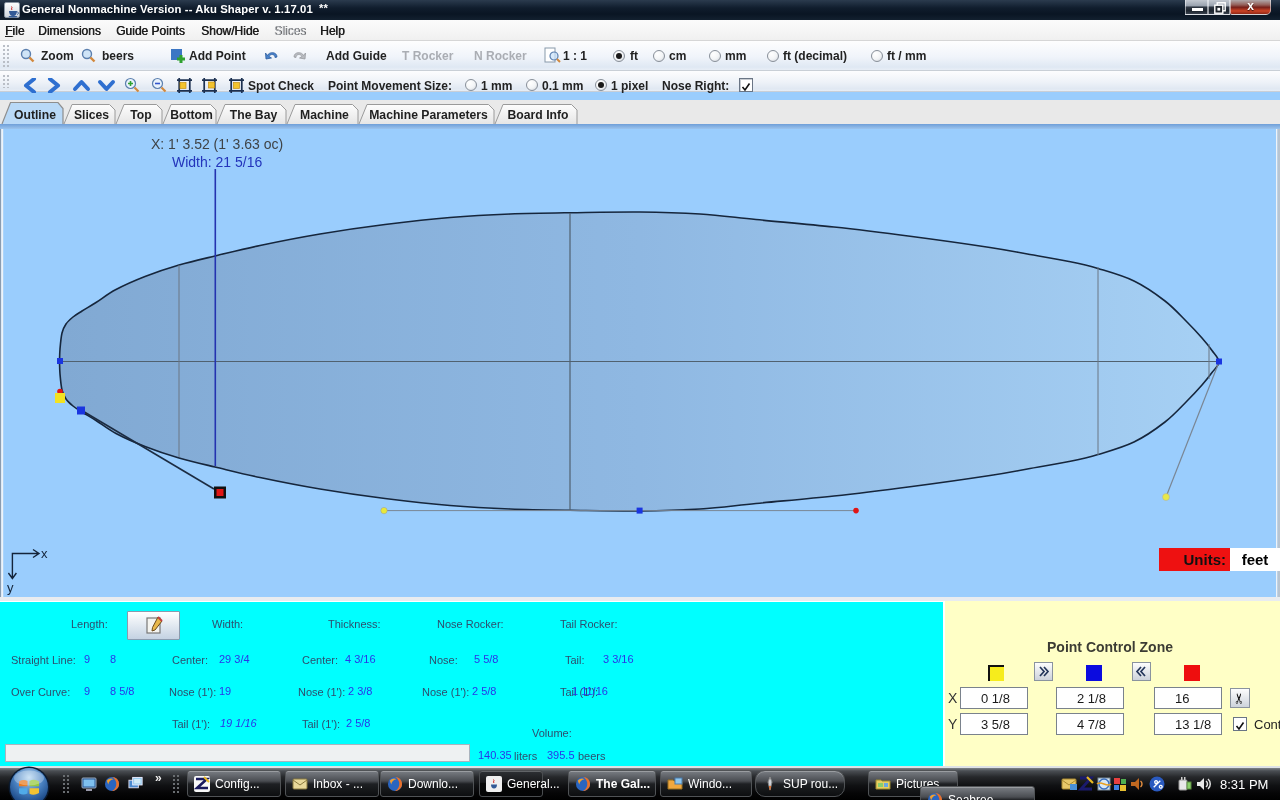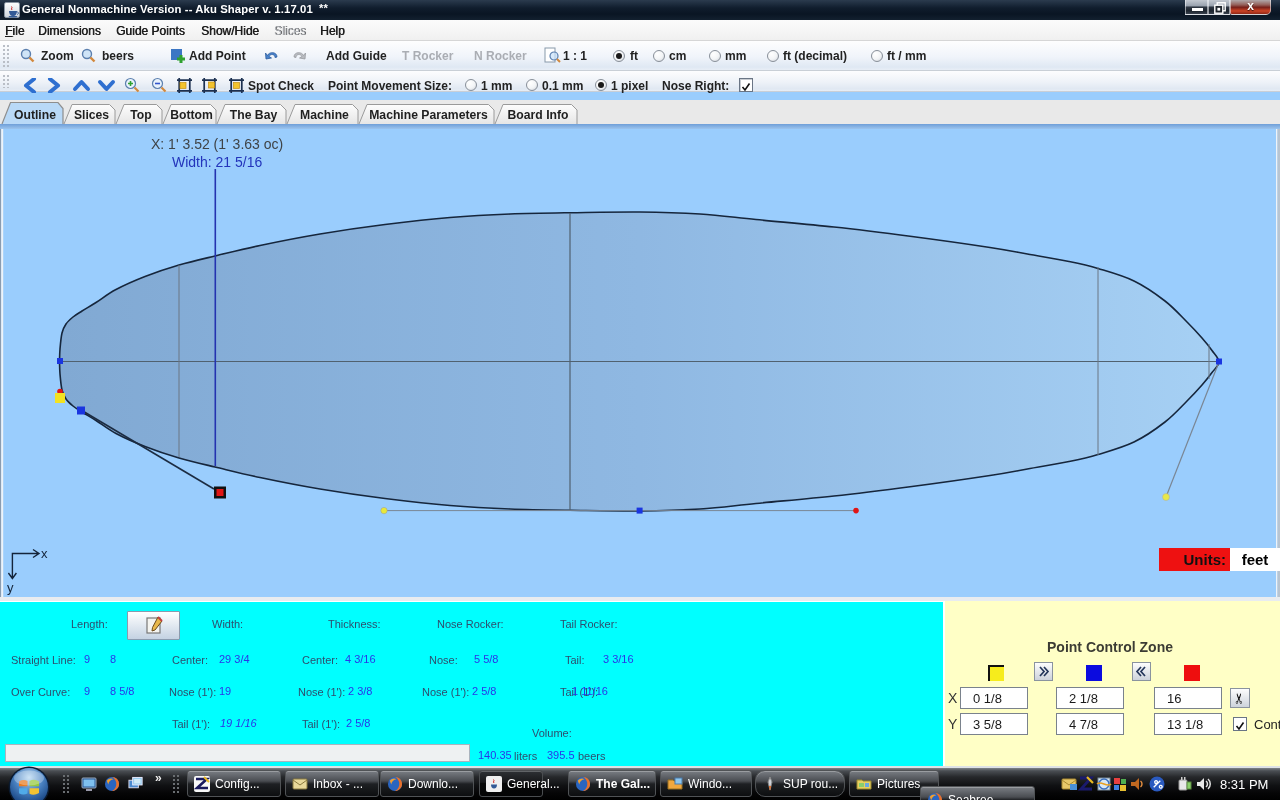--- a/index.html
+++ b/index.html
@@ -34,21 +34,21 @@
 #canv-strip { left:0; top:597px; width:1280px; height:4px; background:#e8ecf0; }
 
 #units-red { left:1159px; top:548px; width:71px; height:23px; background:#ee1111; color:#111; font-size:15px; font-weight:bold; text-align:right; padding:3px 4px 0 0; }
 #units-feet { left:1230px; top:548px; width:50px; height:23px; background:#ffffff; color:#000; font-size:15px; font-weight:bold; text-align:center; padding-top:3px; }
 #coordbar { left:1060px; top:571px; width:220px; height:24px; background:#0000cc; color:#fff; font-size:13px; padding-top:5px; }
 
 #cyanpanel { left:0; top:601px; width:1280px; height:166px; background:#00ffff; border-top:1px solid #ffffff; }
 #yellowpanel { left:943px; top:601px; width:337px; height:166px; background:#ffffc6; border-left:2px solid #ffffff; }
 .cylab { font-size:11px; color:#2e4e6e; }
 .cyval { font-size:11px; color:#2a35e8; }
-.pcinput { width:68px; height:22px; background:#fff; border:1px solid #7a828c; font-size:13px; color:#1a1a1a; padding:3px 0 0 12px; }
+.pcinput { width:68px; height:22px; background:#fff; border:1px solid #7a828c; font-size:13px; color:#1a1a1a; padding:3px 0 0 20px; }
 #graysep { left:0; top:766px; width:1280px; height:2px; background:#dde2e6; }
 
 #taskbar { left:0; top:768px; width:1280px; height:32px; background:linear-gradient(180deg,#7e8489 0%,#4a4e53 9%,#26282b 28%,#101113 55%,#050506 80%,#000 100%); }
 .taskbtn { top:2px; height:27px; border:1px solid #505356; border-radius:3px; background:linear-gradient(180deg,#7a7e84 0%,#4a4d52 40%,#1e2023 52%,#0d0e10 100%); color:#fff; font-size:12px; box-shadow:inset 0 1px 0 rgba(255,255,255,0.25); }
 .taskbtn .tbicon { position:absolute; left:6px; top:5px; width:16px; height:16px; }
 .taskbtn .tblabel { position:absolute; left:27px; top:6px; white-space:nowrap; overflow:hidden; }
 .trayicon { top:8px; width:16px; height:16px; }
 </style>
 </head>
 <body>
@@ -413,21 +413,21 @@
         </svg>
     <span class="tblabel">Windo...</span>
   </div>
   <div class="abs taskbtn" style="left:755px;width:90px;border-radius:10px;">
     <svg class="tbicon" viewBox="0 0 16 16">
           <path d="M8 1 L10 6 L8 14 L6 6 Z" fill="#d0d4da" stroke="#888"></path>
           <path d="M7 10 L8 15 L9 10" fill="#e86820"></path>
         </svg>
     <span class="tblabel">SUP rou...</span>
   </div>
-  <div class="abs taskbtn" style="left:849px;width:90px;">
+  <div class="abs taskbtn" style="left:868px;width:90px;">
     <svg class="tbicon" viewBox="0 0 16 16">
           <path d="M1 4 L1 13 L15 13 L15 5 L7 5 L6 4 Z" fill="#e8d060" stroke="#9a8a30"></path>
           <rect x="3" y="7" width="5" height="4" fill="#8ace6e"></rect>
           <rect x="9" y="7" width="4" height="4" fill="#6aa8e0"></rect>
         </svg>
     <span class="tblabel">Pictures</span>
   </div>
   <div class="abs taskbtn" style="left:920px;width:115px;margin-top:16px;">
     <svg class="tbicon" viewBox="0 0 17 17">
           <circle cx="8.5" cy="8.5" r="7.5" fill="#2a65c0"></circle>

